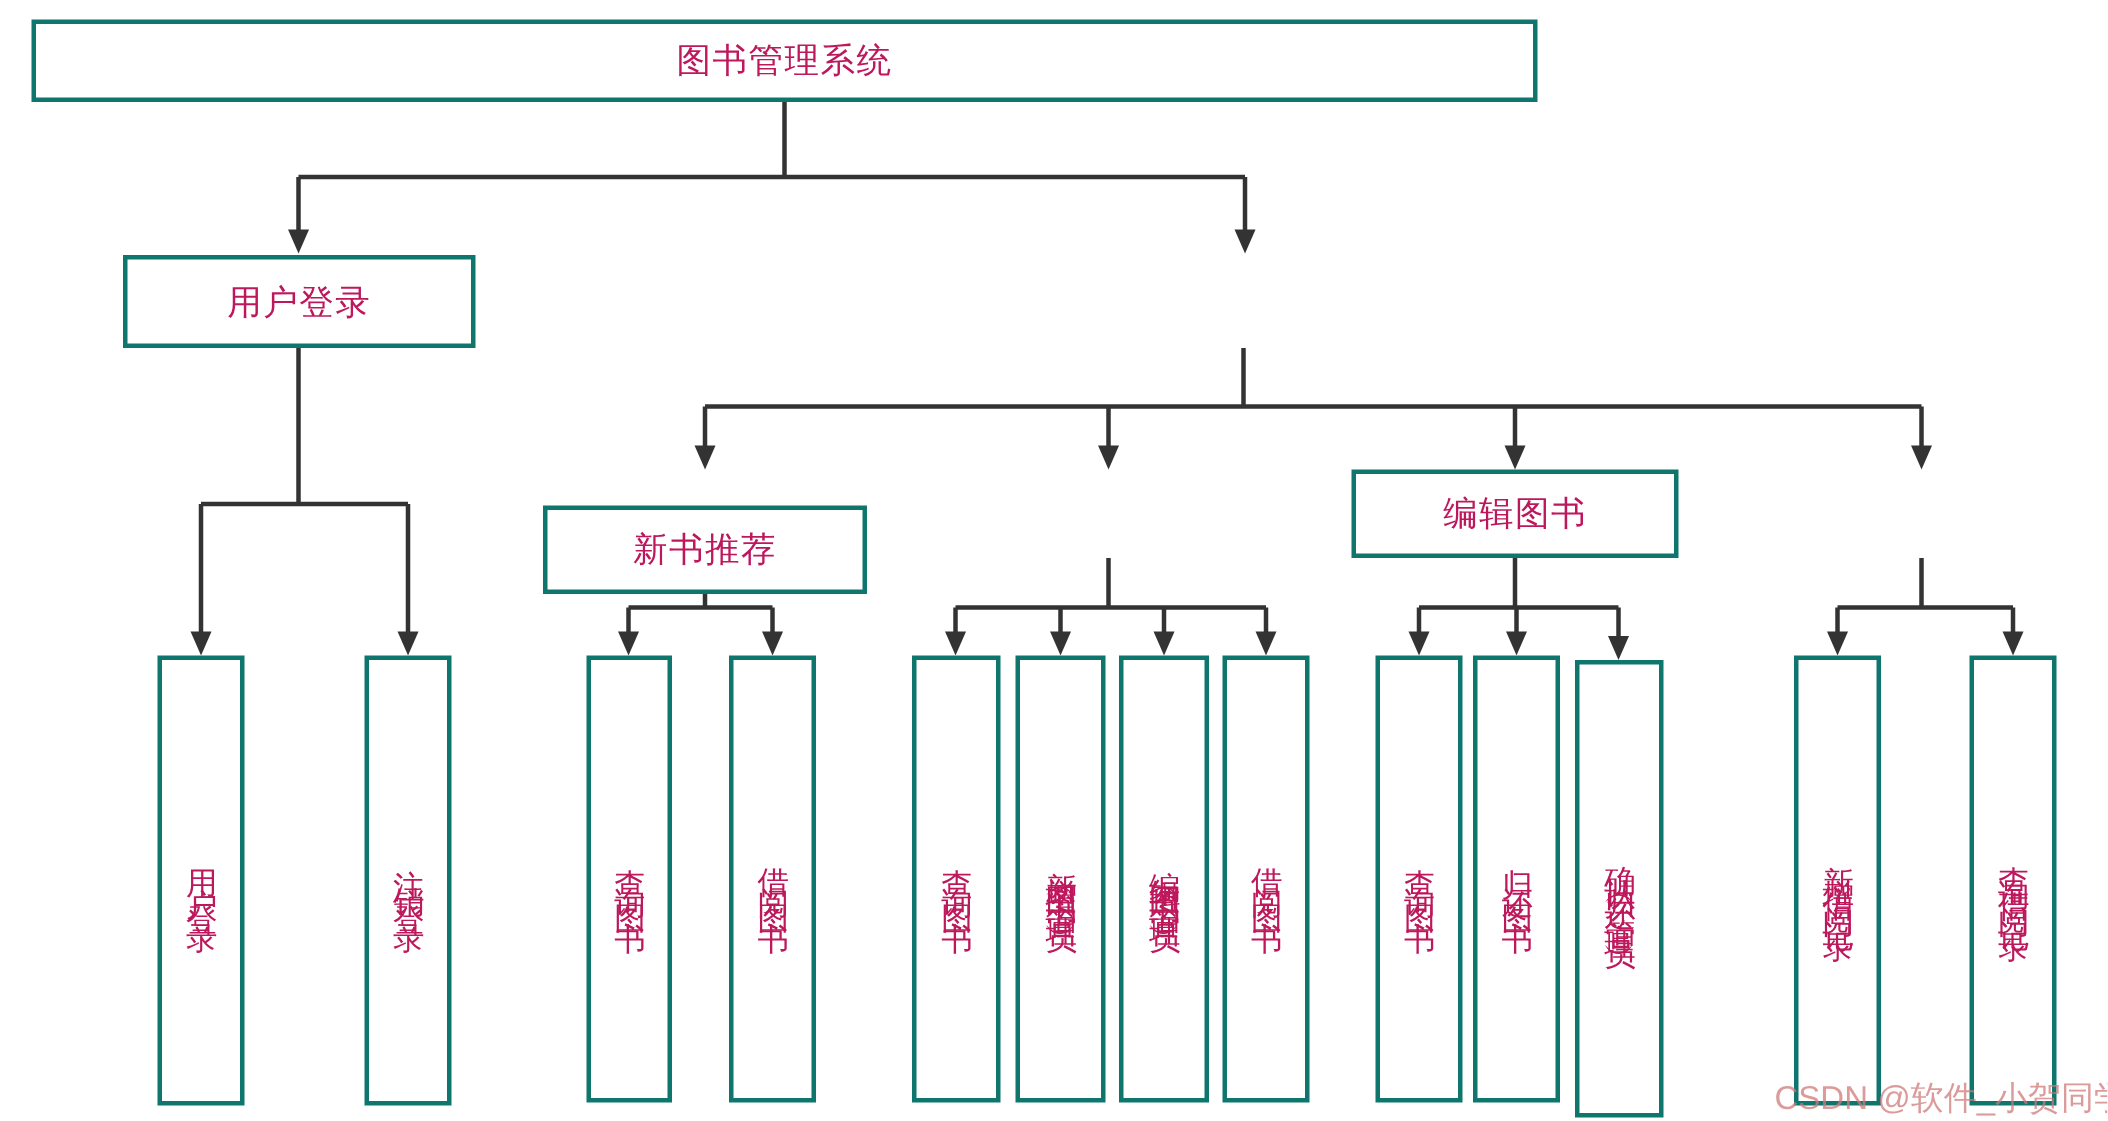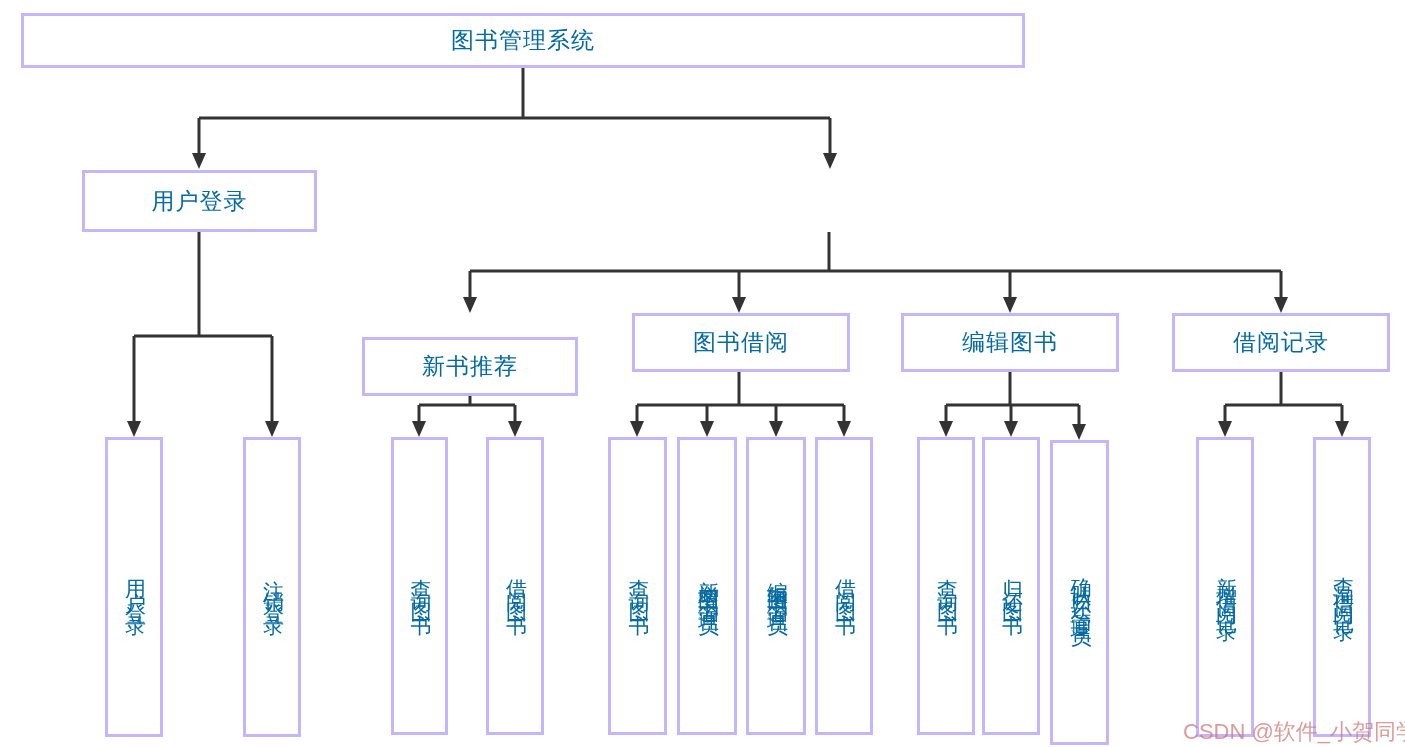--- a/index.html
+++ b/index.html
@@ -18,27 +18,26 @@
   .connectors {
     position: absolute;
     left: 0;
     top: 0;
     width: 1405px;
     height: 747px;
   }
   .node {
     position: absolute;
     box-sizing: border-box;
-    border: 3px solid #c4b5fd;
+    border: 3px solid #0f766e;
     background: #ffffff;
     display: flex;
     align-items: center;
     justify-content: center;
-    color: #0369a1;
-    font-family: Liberation Mono, monospace;
+    color: #be185d;
   }
   .hbox {
     font-size: 23px;
     letter-spacing: 1px;
     white-space: nowrap;
   }
   .vbox .vtext {
     writing-mode: vertical-rl;
     text-orientation: upright;
     font-size: 21px;
@@ -145,29 +144,23 @@
     <span>图书管理系统</span>
   </div>
 
   <div class="node hbox" style="left:82px; top:170px; width:235px; height:62px;">
     <span>用户登录</span>
   </div>
 
   <div class="node hbox" style="left:362px; top:313px; width:216px; height:59px;margin-top:24px;">
     <span>新书推荐</span>
   </div>
-  <div class="node hbox" style="left:632px; top:313px; width:218px; height:59px;">
-    <span>图书借阅</span>
-  </div>
   <div class="node hbox" style="left:901px; top:313px; width:218px; height:59px;">
     <span>编辑图书</span>
   </div>
-  <div class="node hbox" style="left:1172px; top:313px; width:218px; height:59px;">
-    <span>借阅记录</span>
-  </div>
 
   <div class="node vbox sp4" style="left:105px; top:437px; width:58px; height:300px;">
     <span class="vtext">用户登录</span>
   </div>
   <div class="node vbox sp4" style="left:243px; top:437px; width:58px; height:300px;">
     <span class="vtext">注销登录</span>
   </div>
 
   <div class="node vbox sp4" style="left:391px; top:437px; width:57px; height:298px;">
     <span class="vtext">查询图书</span>

